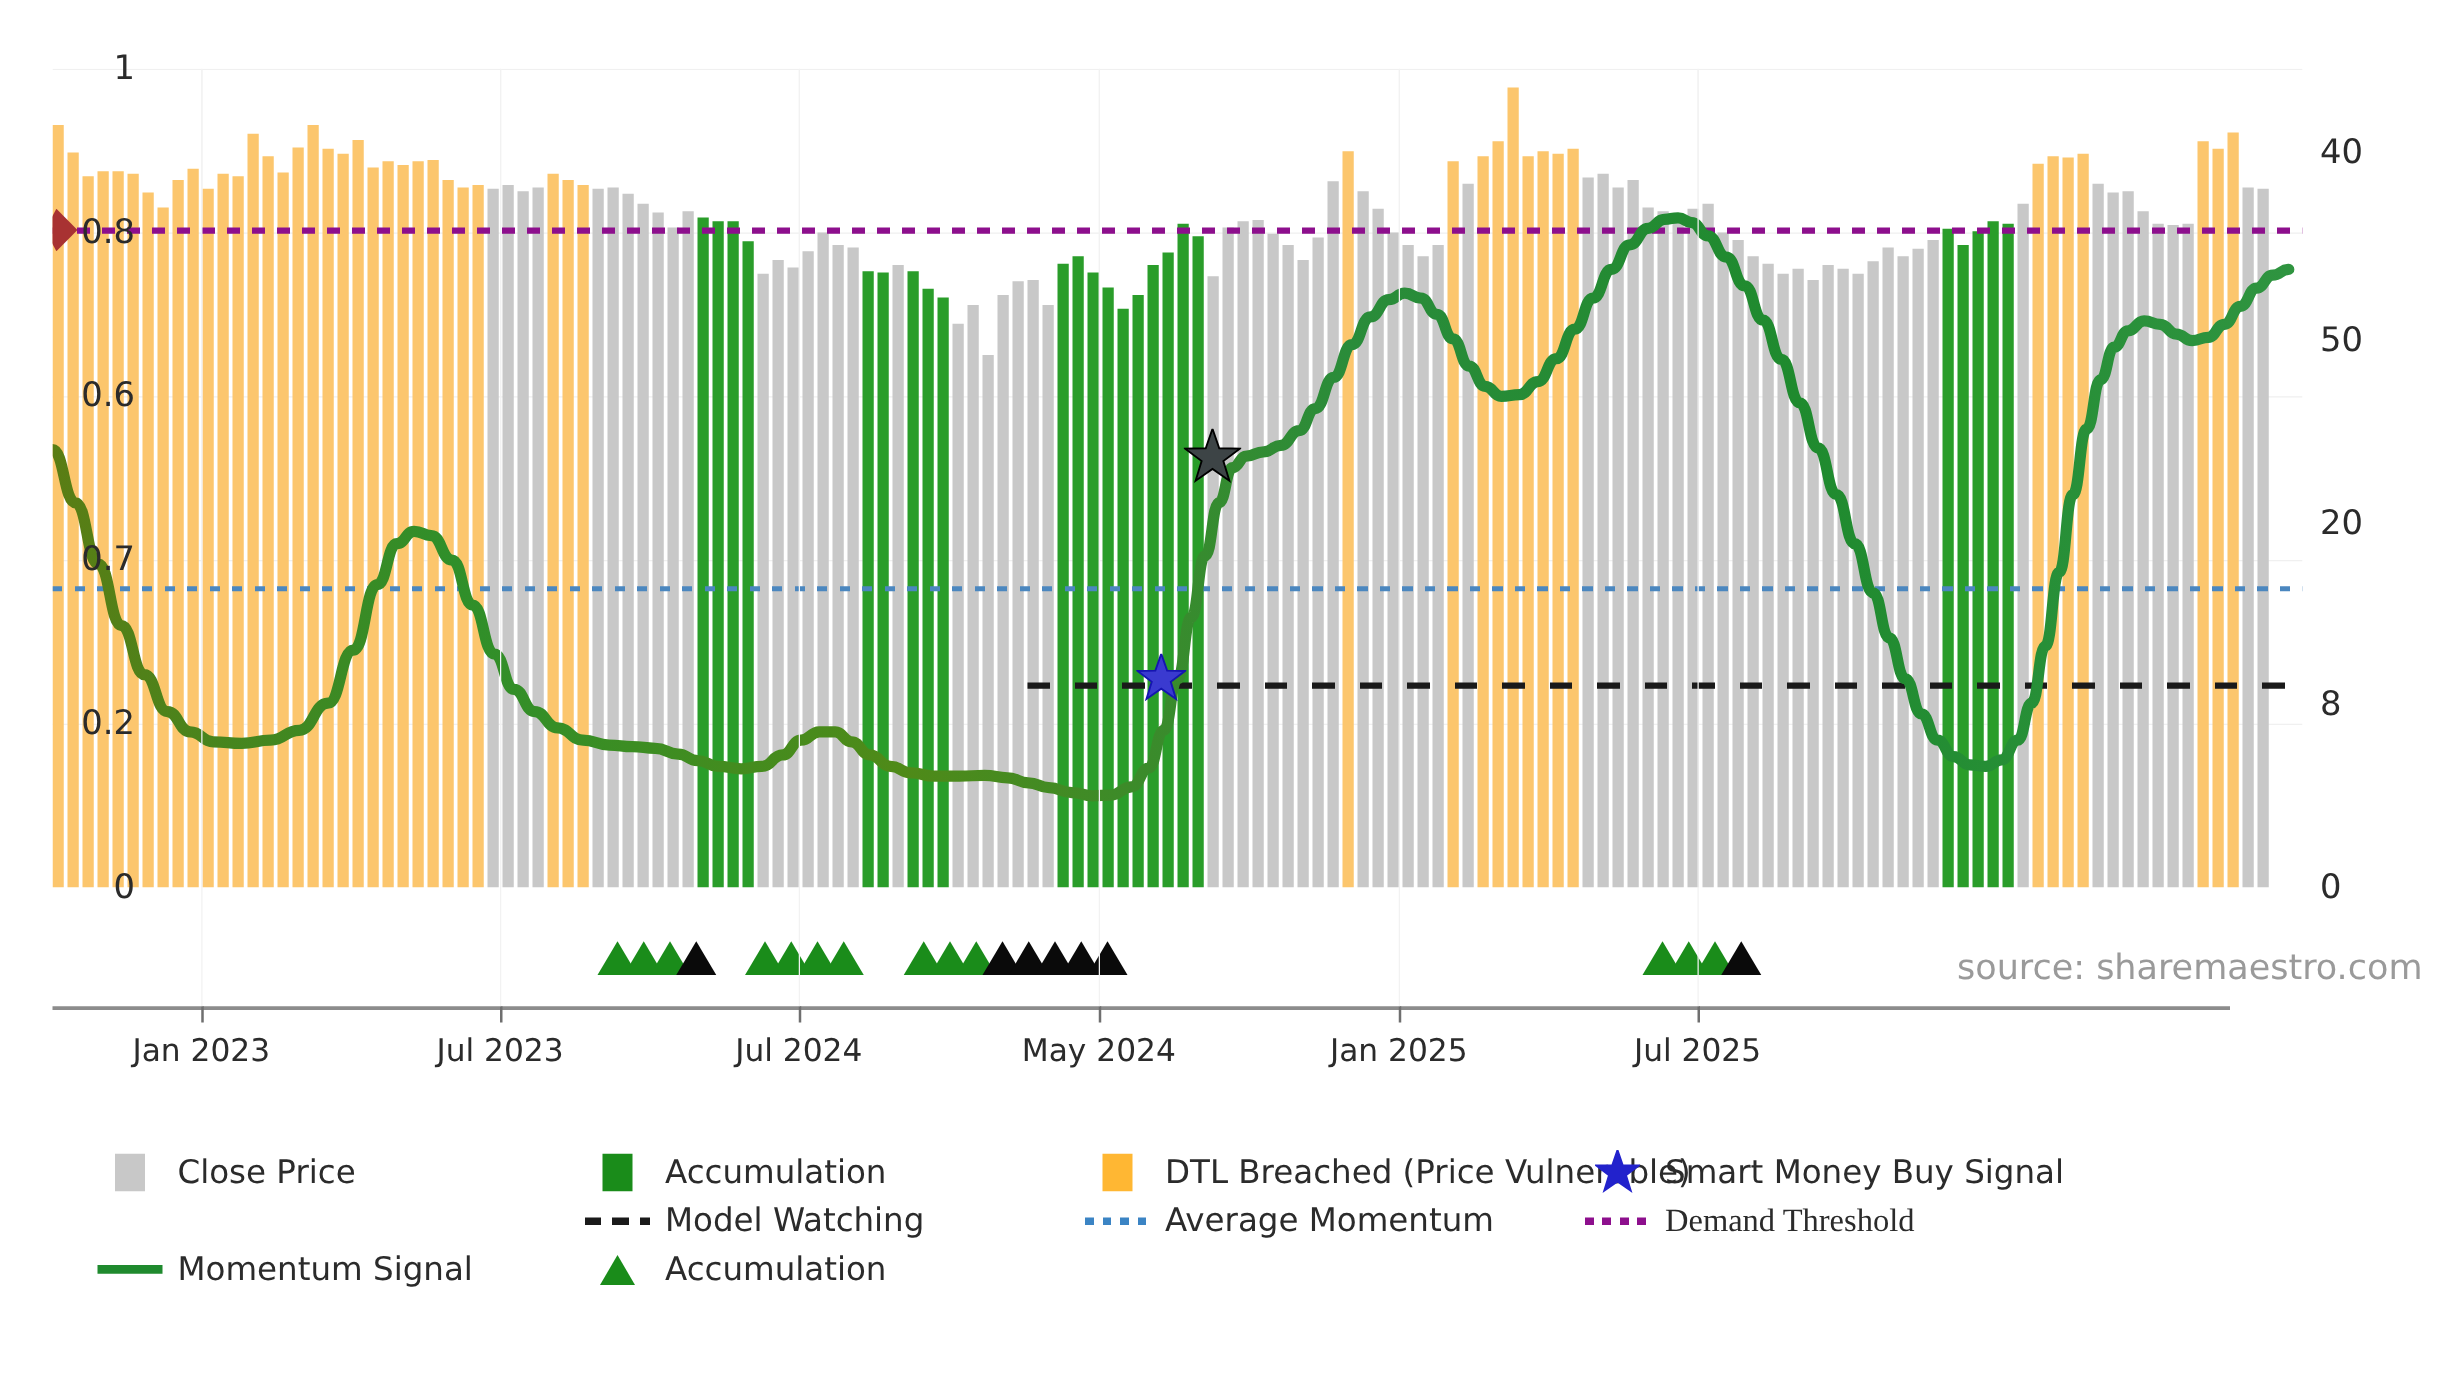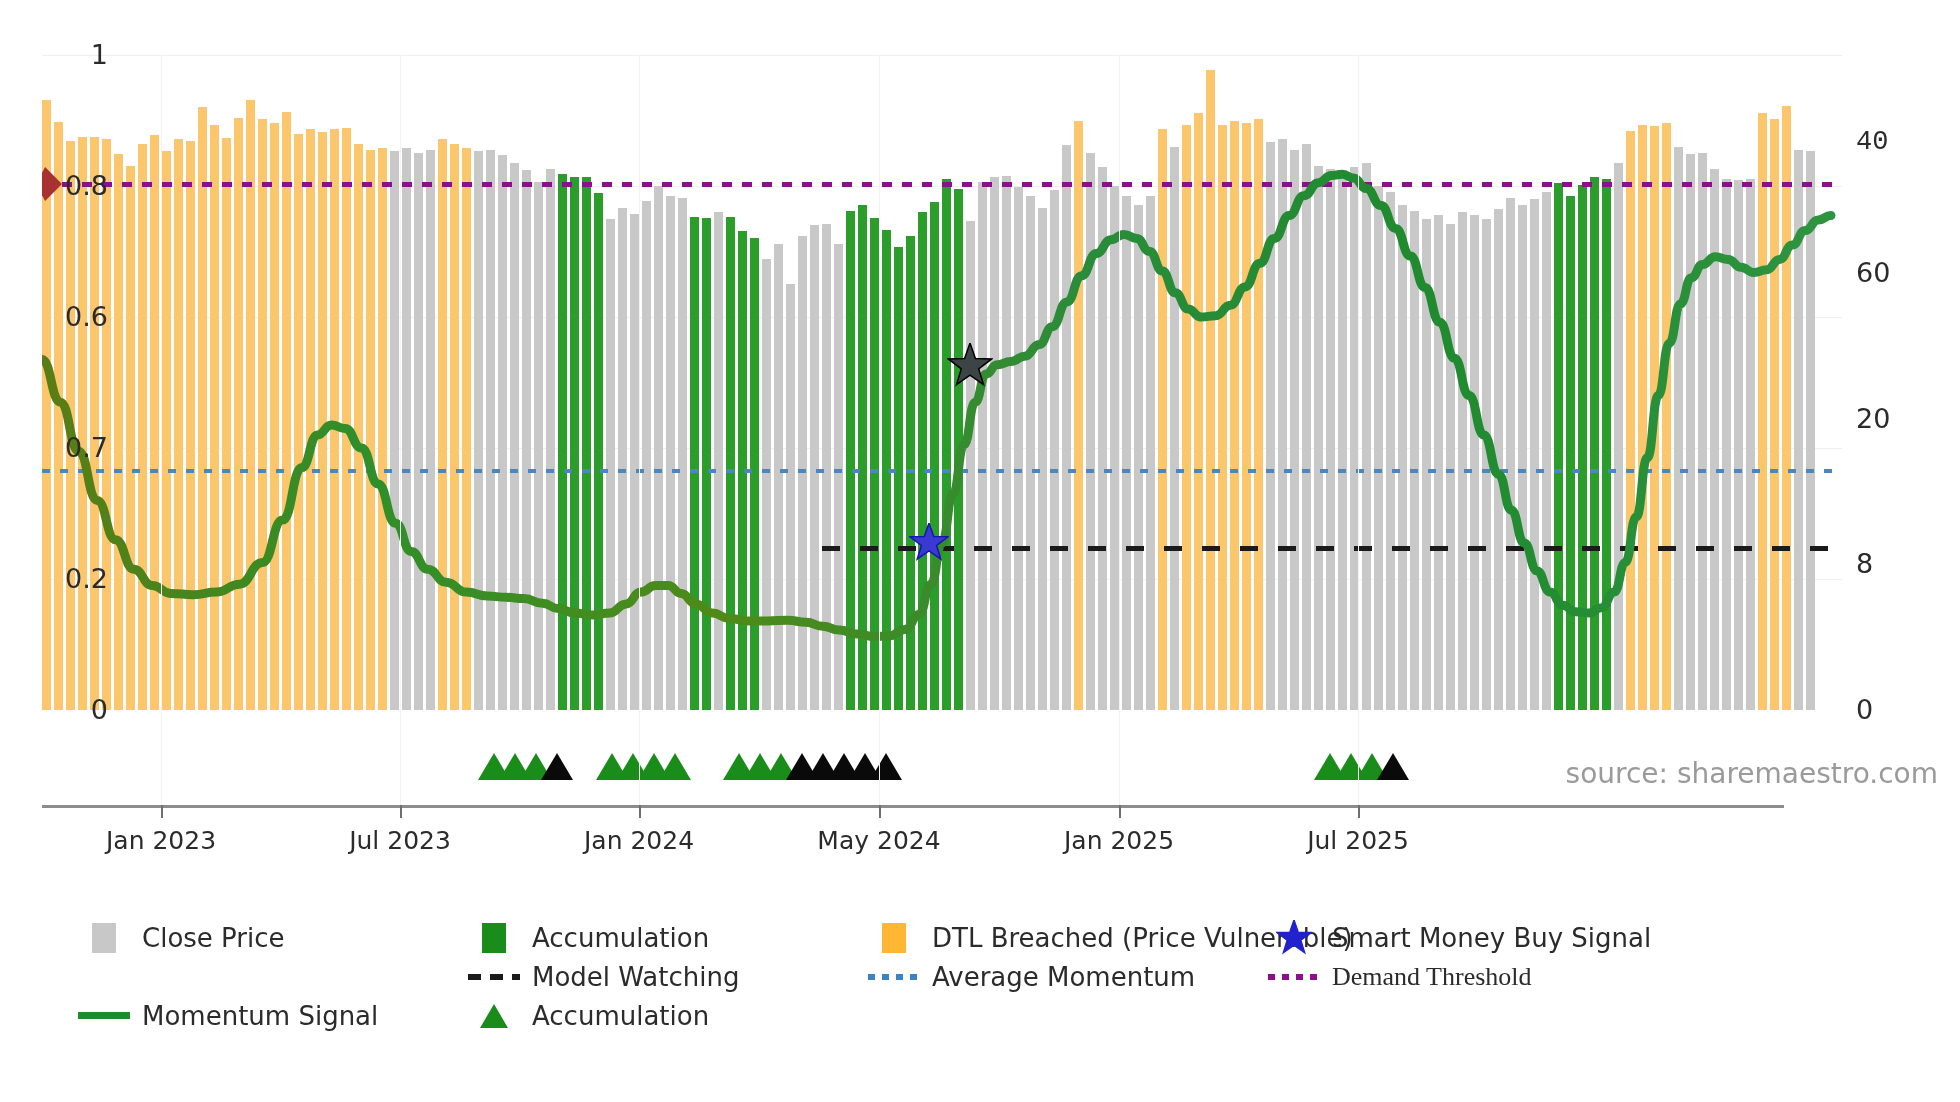--- a/index.html
+++ b/index.html
@@ -276,31 +276,31 @@
       <div class="ytick ytick-left" style="top: 565px;">0.2</div>
       <div class="ytick ytick-left" style="top: 434px;">0.7</div>
       <div class="ytick ytick-left" style="top: 303px;">0.6</div>
       <div class="ytick ytick-left" style="top: 172px;">0.8</div>
       <div class="ytick ytick-left" style="top: 41px;">1</div>
     </div>
   <div id="y-right-ticks">
       <div class="ytick ytick-right" style="top: 696px;">0</div>
       <div class="ytick ytick-right" style="top: 550.444px;">8</div>
       <div class="ytick ytick-right" style="top: 404.889px;">20</div>
-      <div class="ytick ytick-right" style="top: 259.333px;">60</div>
-      <div class="ytick ytick-right" style="top: 129px; font-family: Liberation Mono, monospace;">40</div>
+      <div class="ytick ytick-right" style="top: 259.333px;">50</div>
+      <div class="ytick ytick-right" style="top: 108px;">40</div>
     </div>
   <div id="xaxis-line"></div>
   <div id="x-ticks">
       <div class="xtick-mark" style="left: 161px;"></div>
       <div class="xtick-label" style="left: 161px;">Jan 2023</div>
       <div class="xtick-mark" style="left: 400px;"></div>
       <div class="xtick-label" style="left: 400px;">Jul 2023</div>
       <div class="xtick-mark" style="left: 639px;"></div>
-      <div class="xtick-label" style="left: 639px;">Jan 2024</div>
+      <div class="xtick-label" style="left: 639px;">Jul 2024</div>
       <div class="xtick-mark" style="left: 879px;"></div>
       <div class="xtick-label" style="left: 879px;">May 2024</div>
       <div class="xtick-mark" style="left: 1119px;"></div>
       <div class="xtick-label" style="left: 1119px;">Jan 2025</div>
       <div class="xtick-mark" style="left: 1358px;"></div>
       <div class="xtick-label" style="left: 1358px;">Jul 2025</div>
     </div>
 
   <div id="tri-row">
       <div class="tri green" style="left: 436px;"></div>

